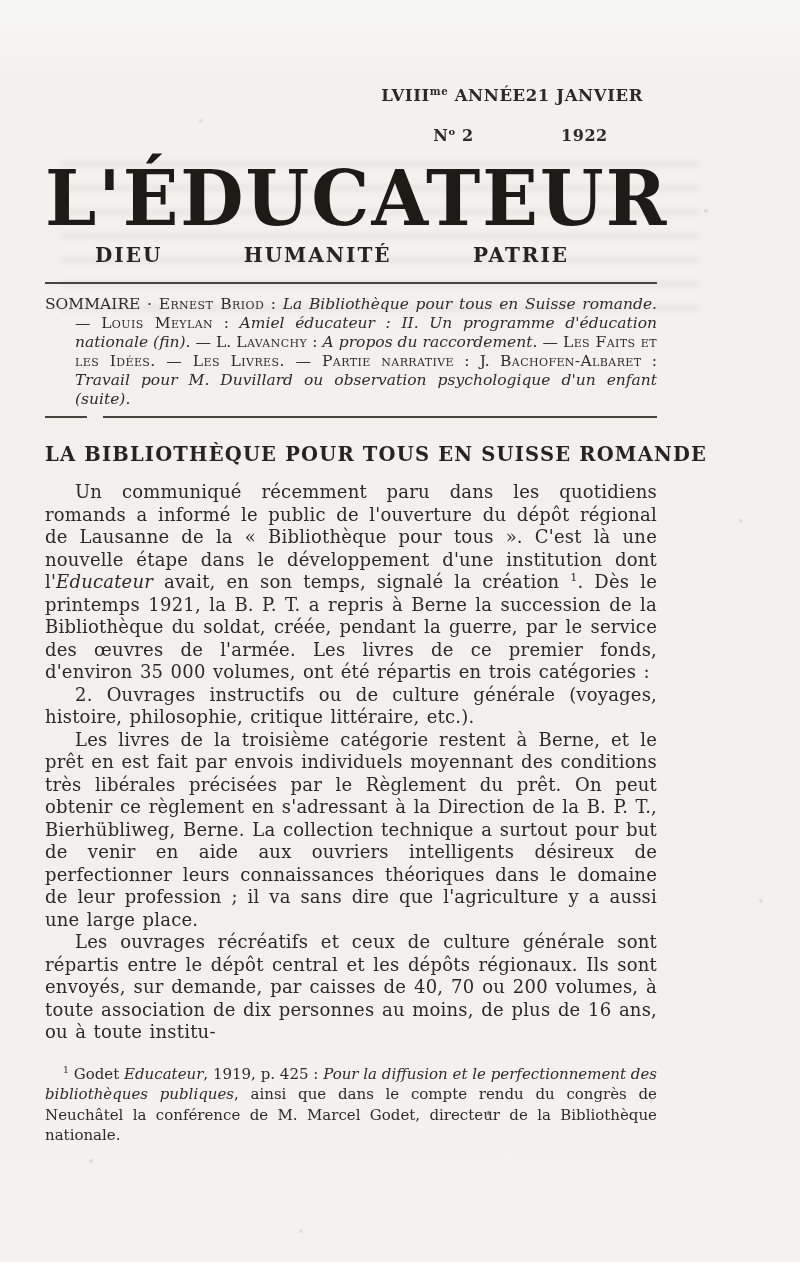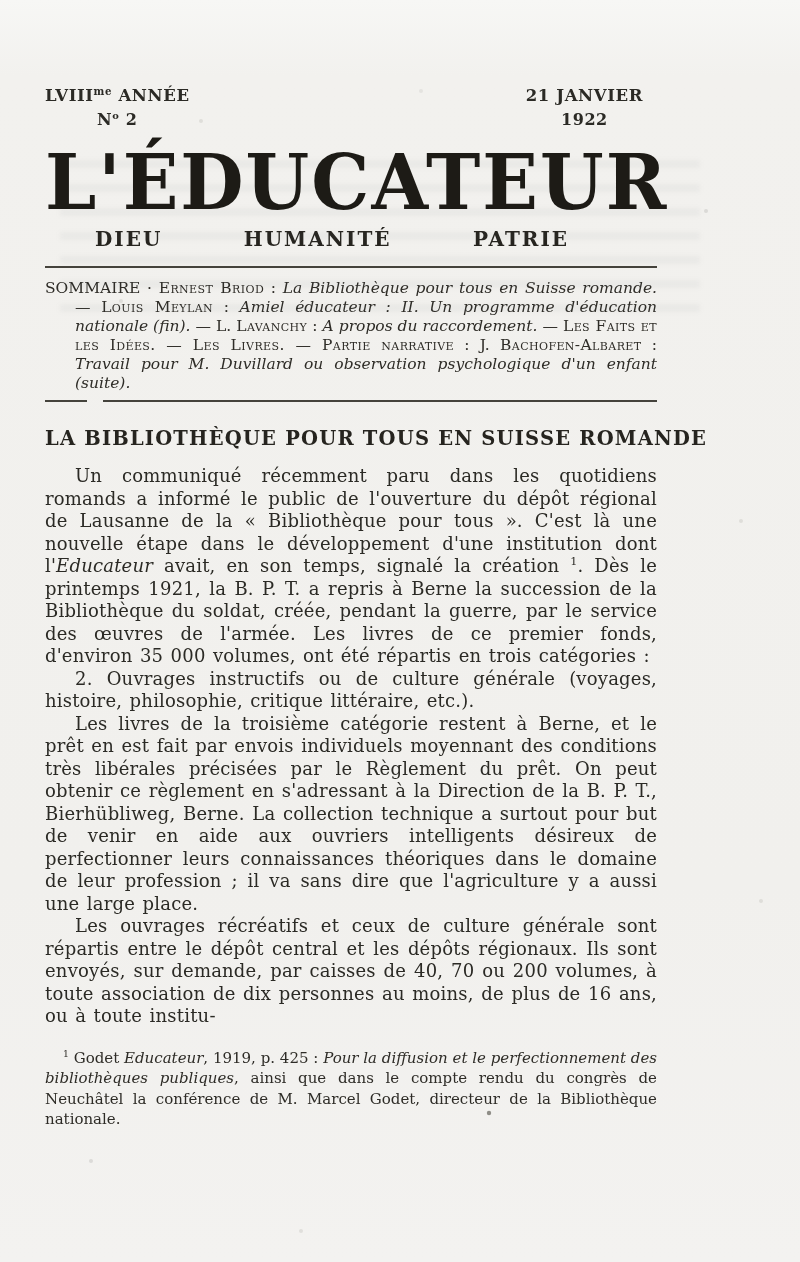--- a/index.html
+++ b/index.html
@@ -31,24 +31,24 @@
       200px 120px 0 1px rgba(60,58,50,.10),
       420px 90px 0 1px rgba(60,58,50,.08),
       760px 900px 0 1px rgba(60,58,50,.10);
   }
   
   .ghost { position: absolute; left: 60px; top: 160px; width: 640px; height: 160px;
     background:
       repeating-linear-gradient(180deg, rgba(90,95,110,.05) 0 8px, rgba(0,0,0,0) 8px 24px);
     filter: blur(2px); pointer-events: none;
   }
-  .issue-header { display: flex; justify-content: space-between; align-items: flex-start; }
+  .issue-header { display: flex; justify-content: flex-end; align-items: flex-start; }
   .issue-left, .issue-right { text-align: center; font-weight: bold; font-size: 16.5px; letter-spacing: .6px; }
   .issue-right { margin-right: 14px; }
-  .issue-left .line2, .issue-right .line2 { margin-top: 5px; font-size: 16px; }
+  .issue-left .line2, .issue-right .line2 { margin-top: 21px; font-size: 16px; }
   .r-sup { vertical-align: super; font-size: .62em; line-height: 0; }
   .r-i { font-style: italic; }
   .r-sc { font-variant: small-caps; letter-spacing: .4px; }
 
   .masthead-title {
     margin-top: 16px;
     font-size: 73px; font-weight: bold; line-height: 1;
     letter-spacing: 2px;
     color: #1d1b16;
     white-space: nowrap;

